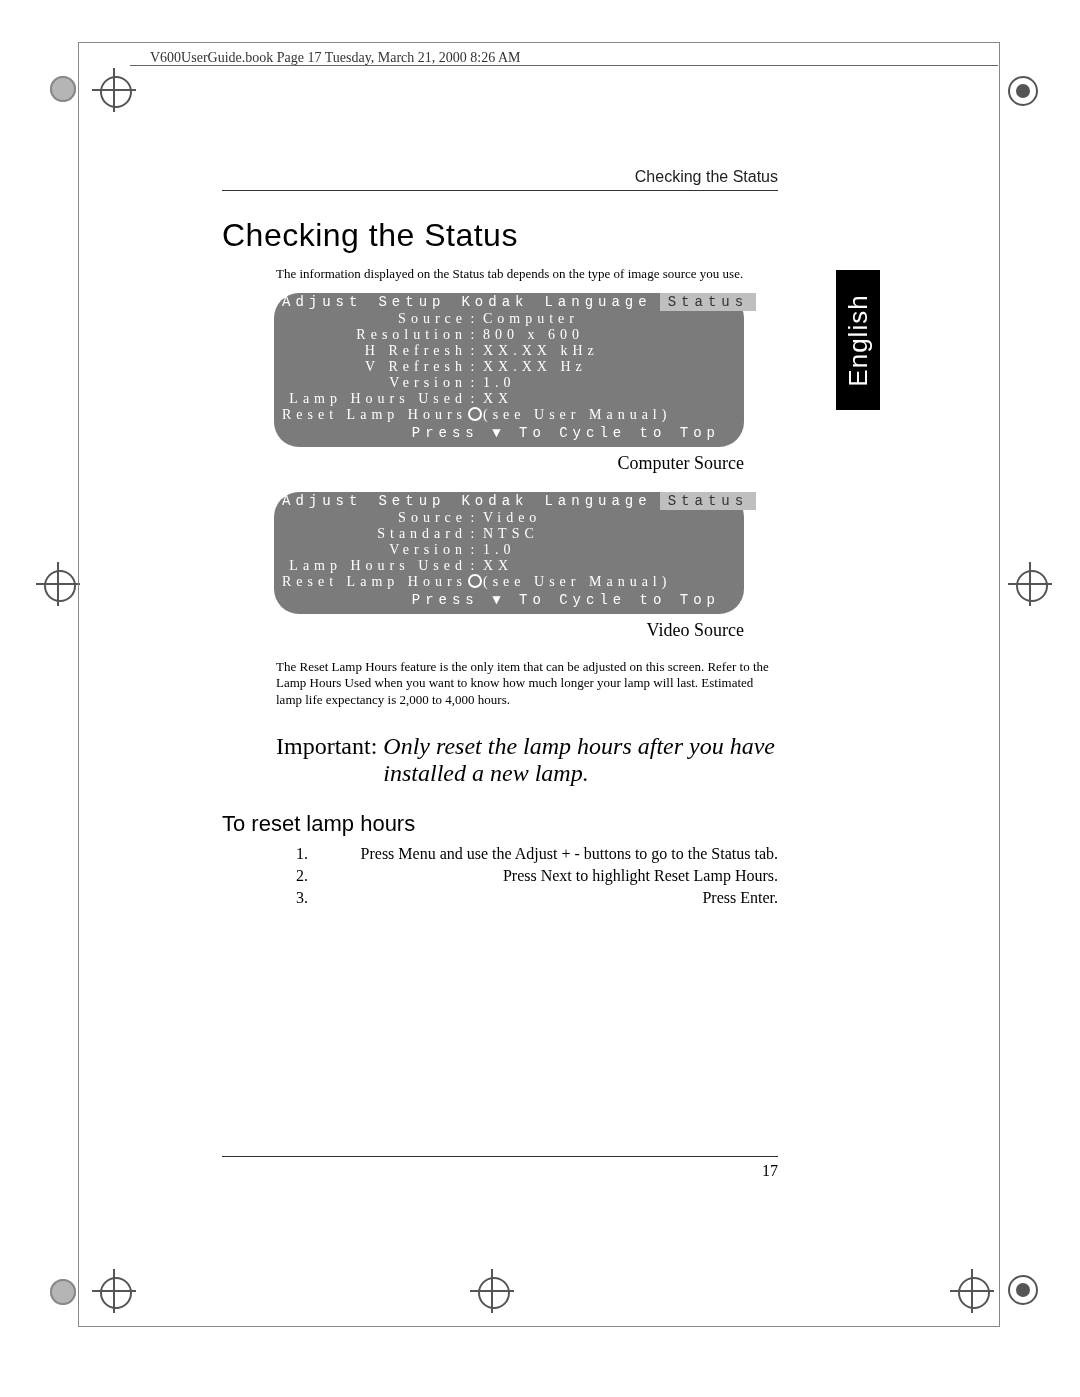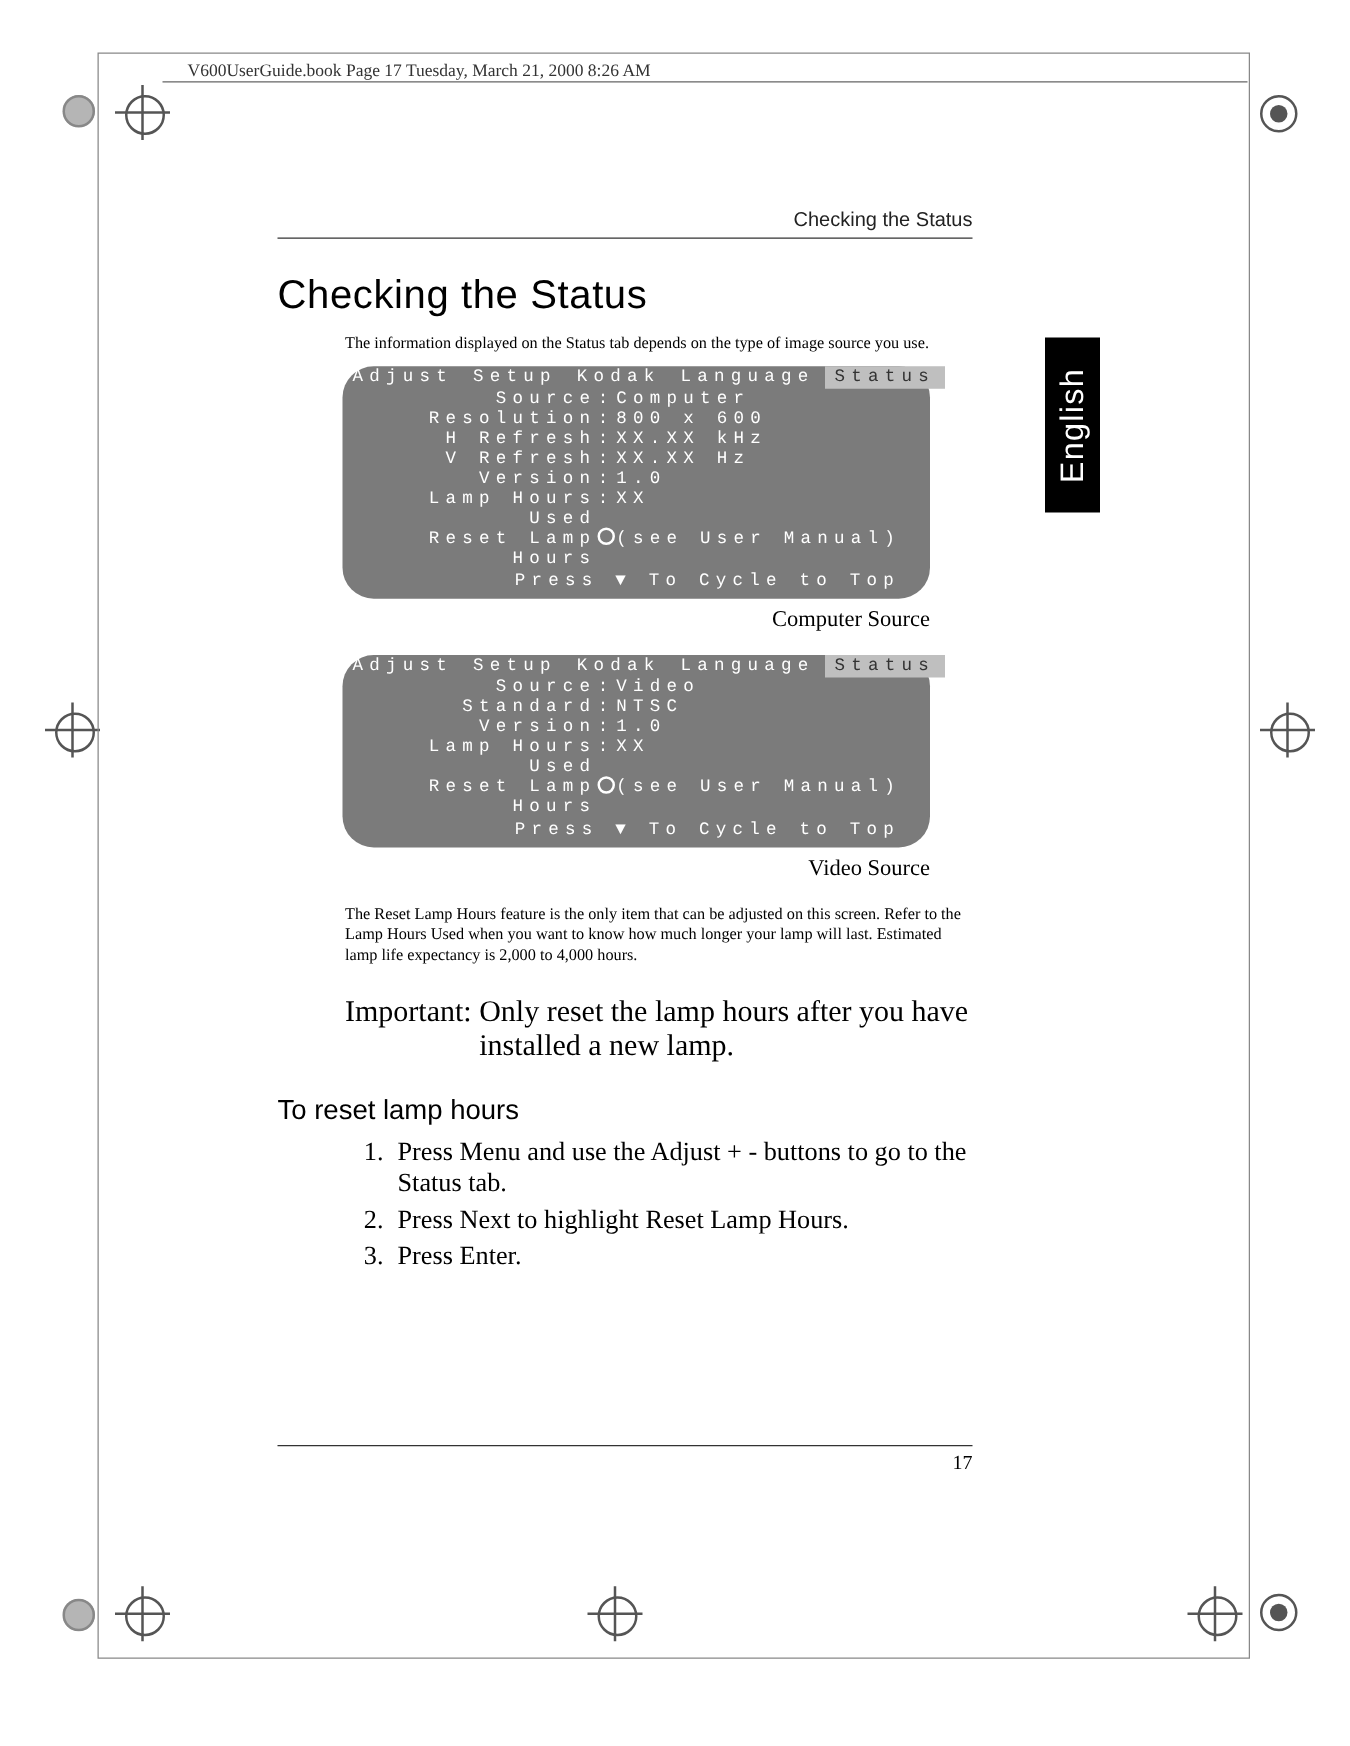--- a/index.html
+++ b/index.html
@@ -88,29 +88,30 @@
     font-size: 22px;
     margin: 24px 0 8px 0;
   }
   p.body {
     font-size: 13px;
     line-height: 1.28;
     margin: 0 0 10px 0;
   }
   .indent1 { padding-left: 54px; }
   .important { font-size:24px; margin: 24px 0 0 0;}
-  .important .it { }
+  .important .it { font-style: italic; }
   .imp-row { display:flex; gap:6px;}
   .imp-label{ flex:0 0 auto;}
   .imp-body{ flex:1;}
 
   ol.steps {
-    font-size:21px;
+    font-size:16px;
     margin: 4px 0 0 0;
     padding-left: 90px;
+    text-align: right;
   }
   ol.steps li { margin-bottom:4px; padding-left:6px;}
   .step-result {
     font-size:19px;
     padding-left: 96px;
     margin-top:2px;
   }
 
   .osd {
     background:#7b7b7b;
@@ -125,22 +126,23 @@
   }
   .osd .tabs {
     display:flex;
     height:18px;
     line-height:18px;
   }
   .osd .tab { padding: 0 8px; white-space:nowrap;}
   .osd .tab.active { background:#bfbfbf; color:#333; }
   .osd .row {
     display:flex;
-    padding: 0 18px;
+    padding: 0 8px;
     line-height:16px;
+    font-family:Liberation Serif, serif;
   }
   .osd .lab { width: 185px; text-align:right; }
   .osd .sep { width: 16px; text-align:center;}
   .osd .val { flex:1; text-align:left;}
   .osd .foot {
     text-align:right;
     padding: 2px 24px 2px 0;
   }
   .osd .knob{
     display:inline-block;

